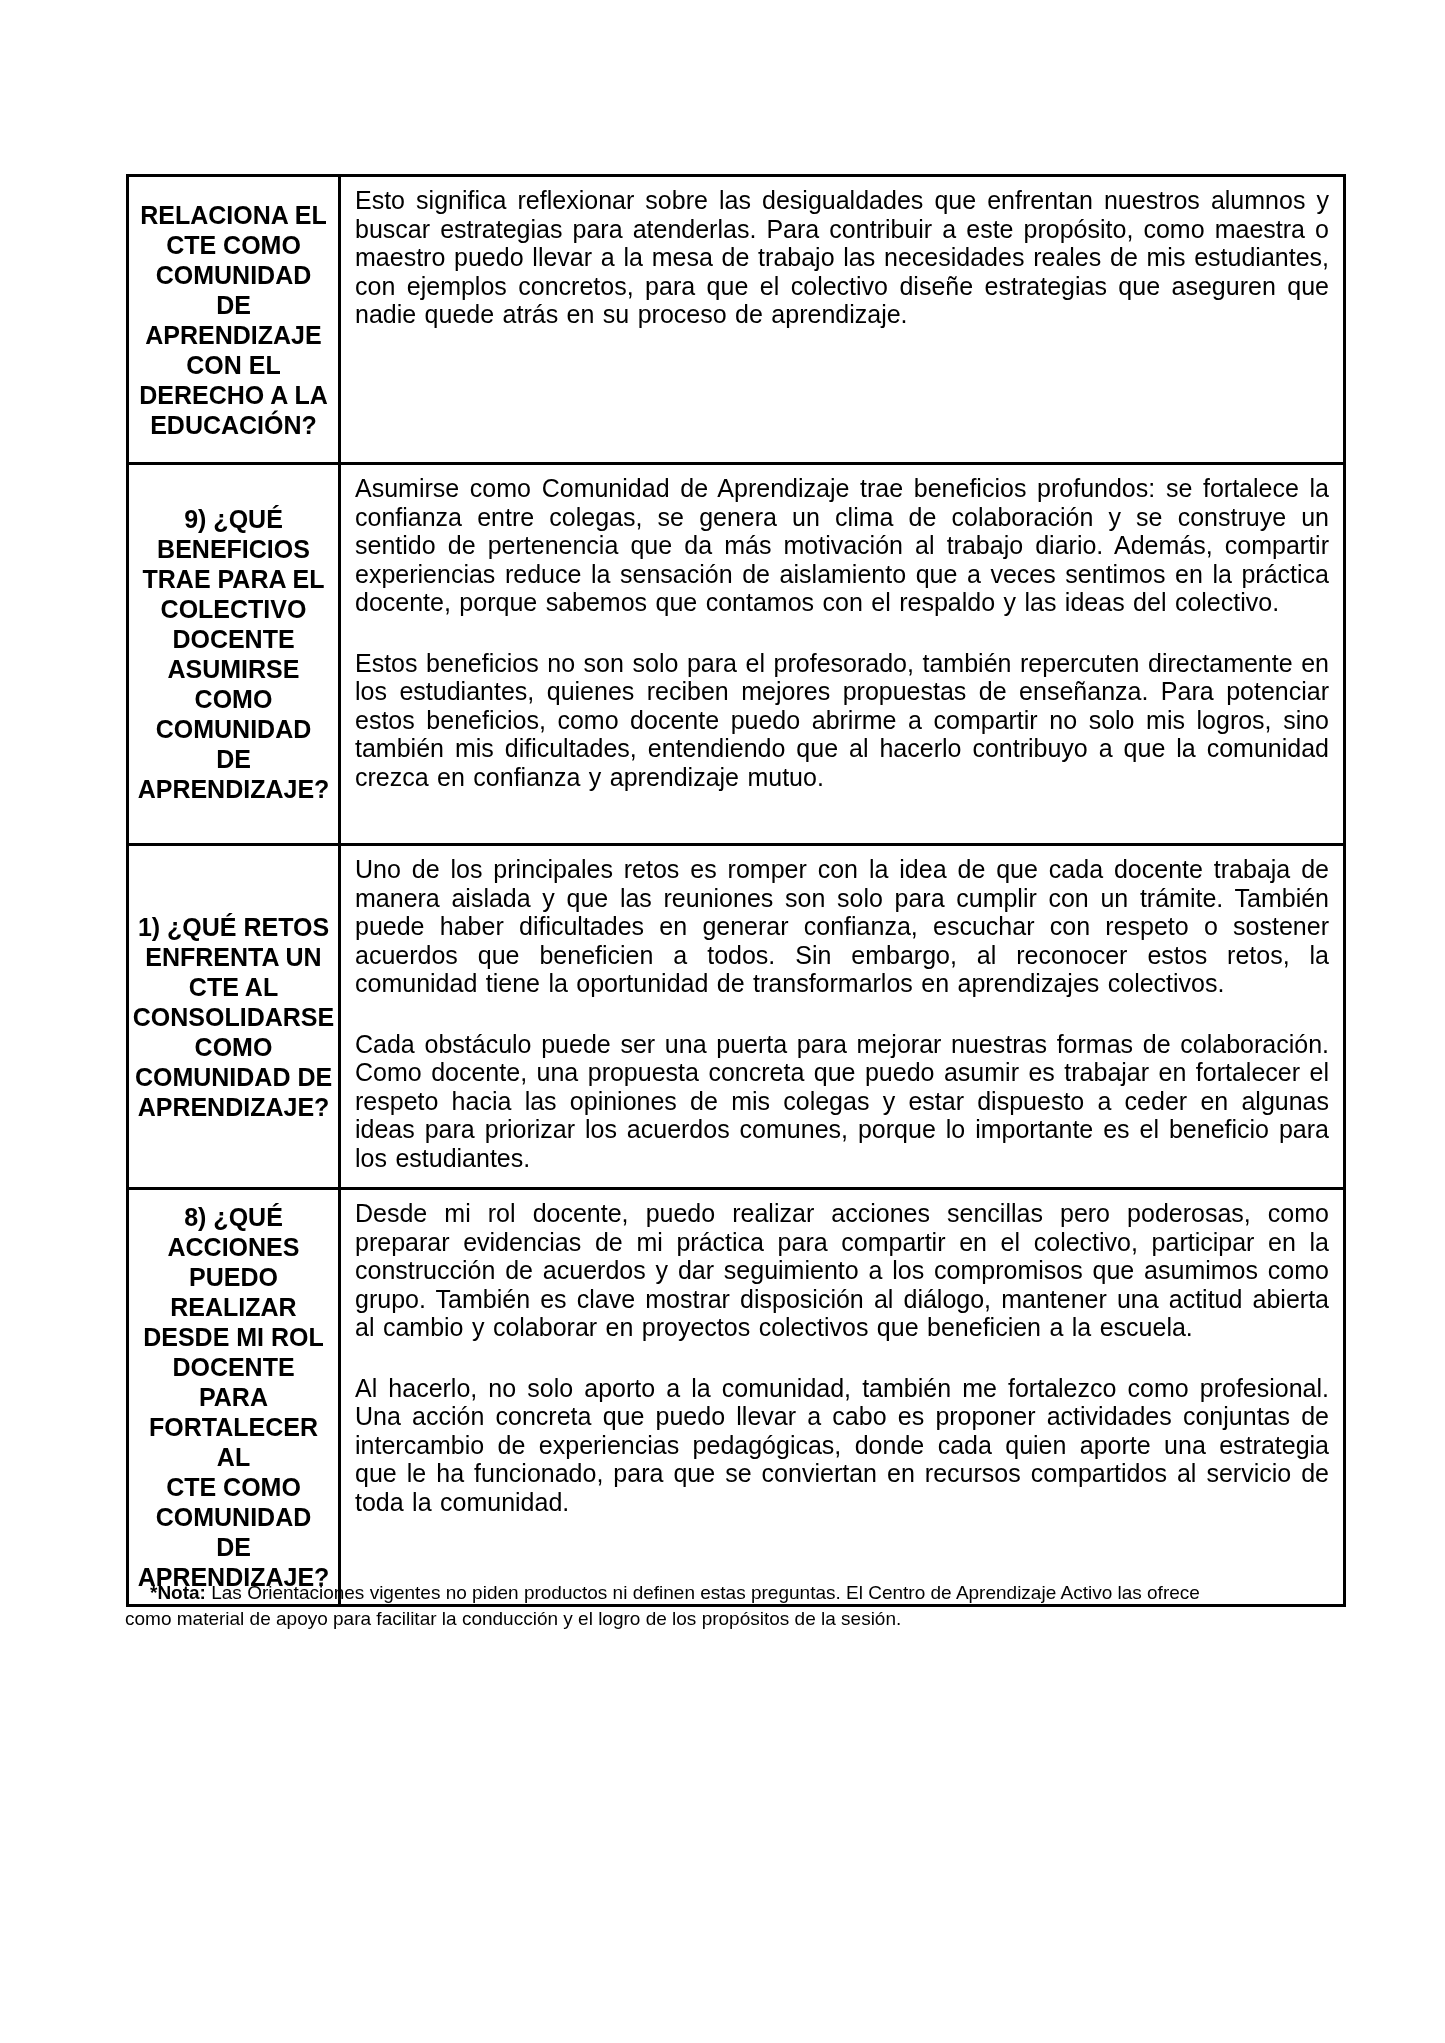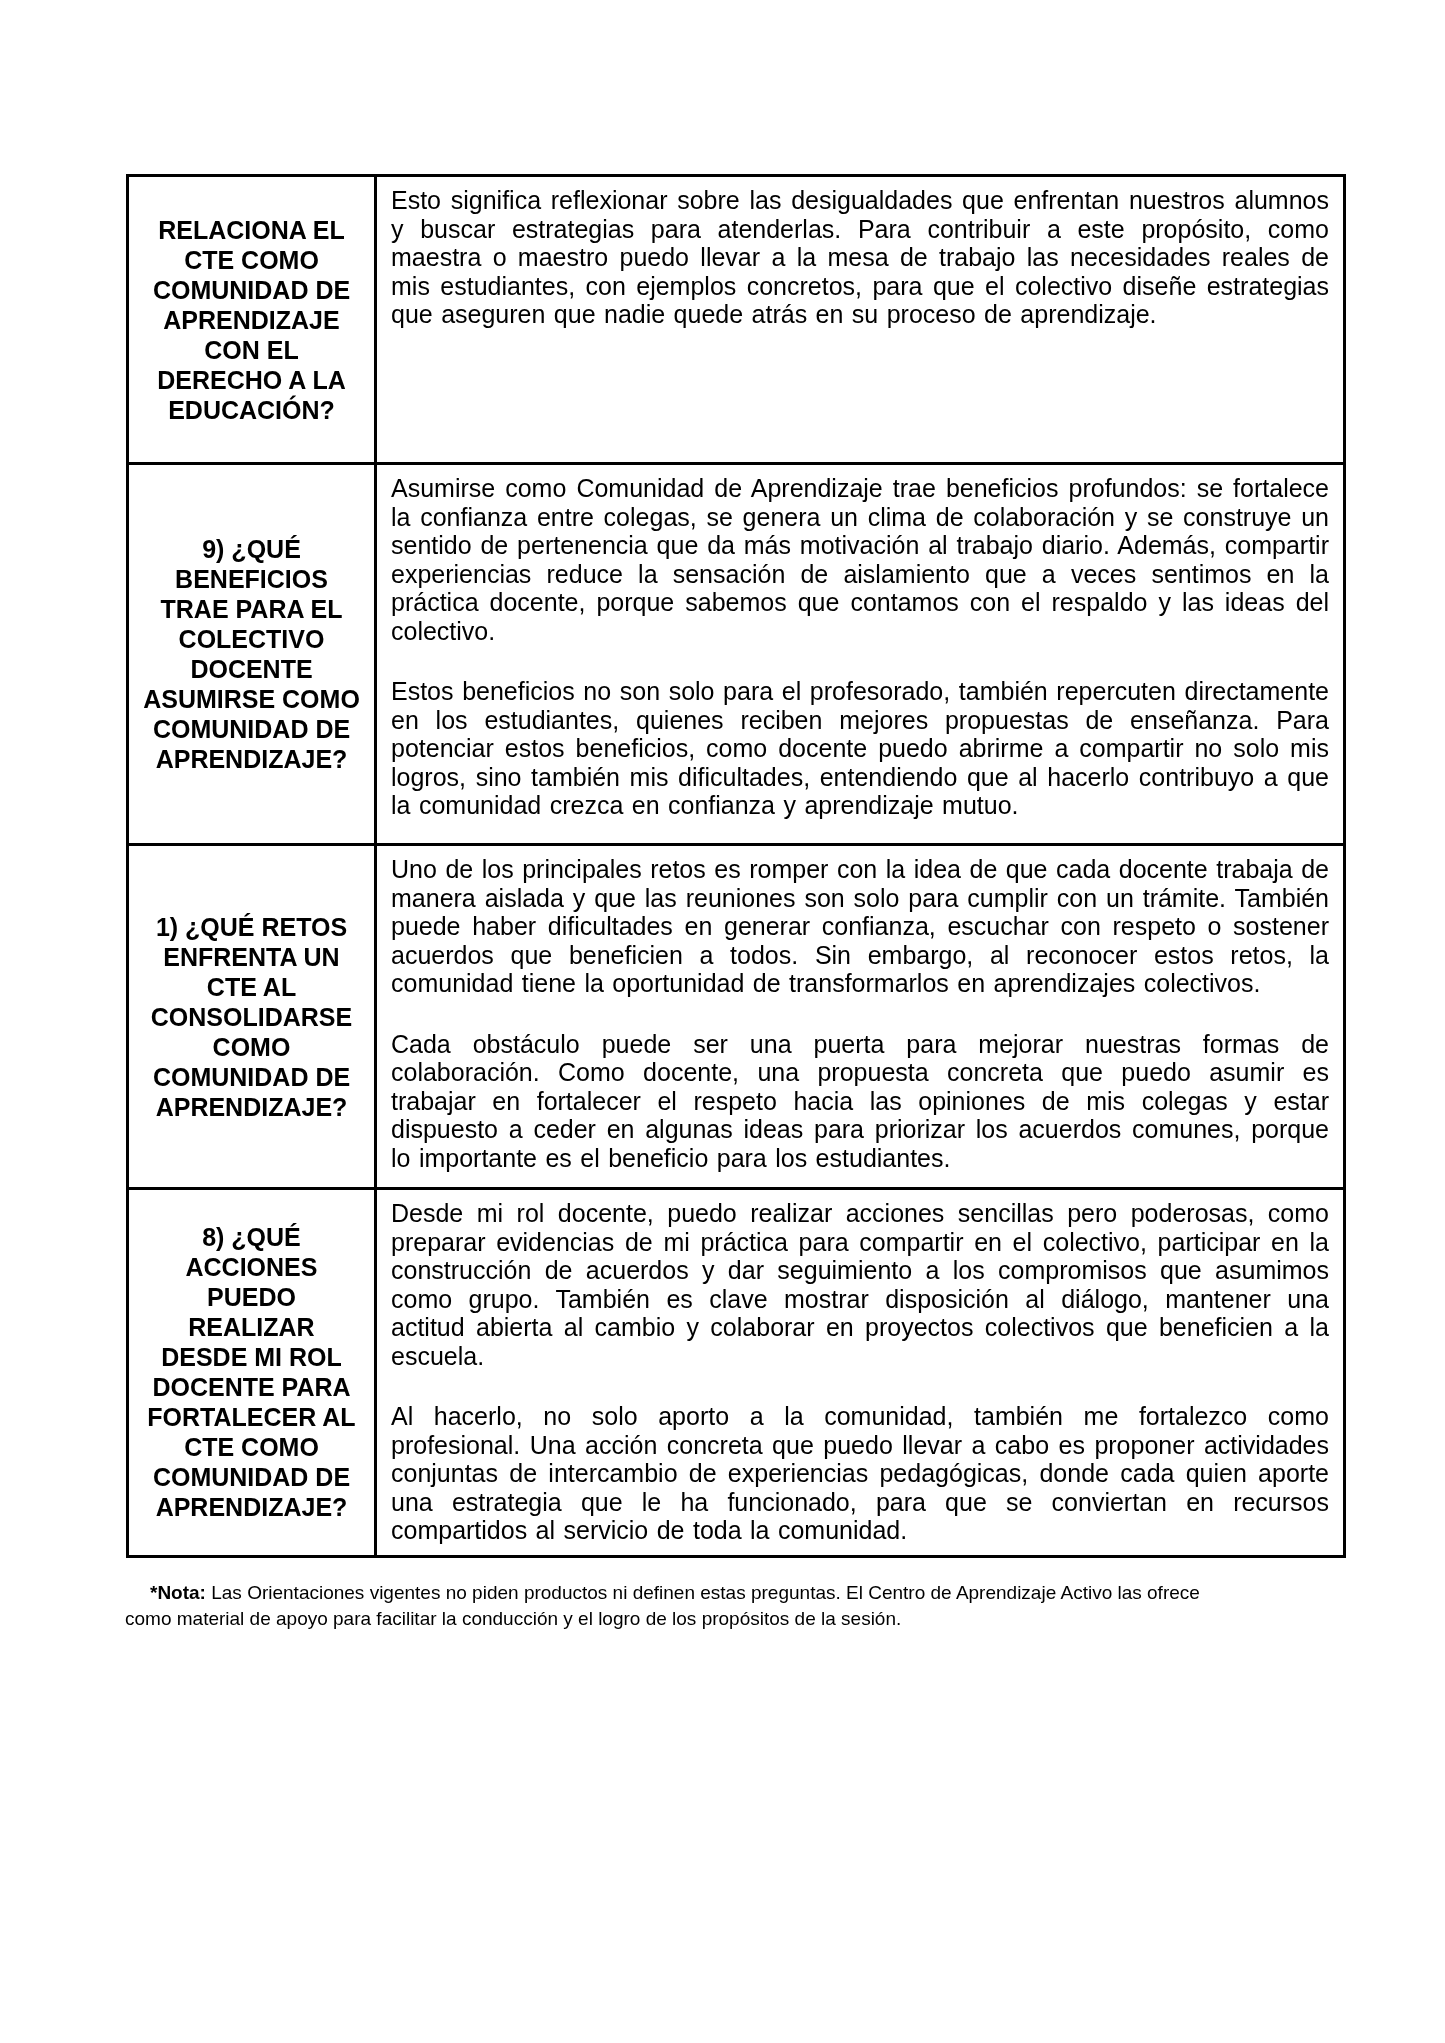--- a/index.html
+++ b/index.html
@@ -26,21 +26,21 @@
     background: #ffffff;
   }
   .t-row {
     display: flex;
     align-items: stretch;
   }
   .t-row + .t-row {
     border-top: 3px solid #000000;
   }
   .q-cell {
-    width: 248px;
+    width: 212px;
     box-sizing: border-box;
     border-right: 3px solid #000000;
     display: flex;
     align-items: center;
     justify-content: center;
     text-align: center;
     font-weight: bold;
     font-size: 25px;
     line-height: 30px;
     white-space: pre-line;

